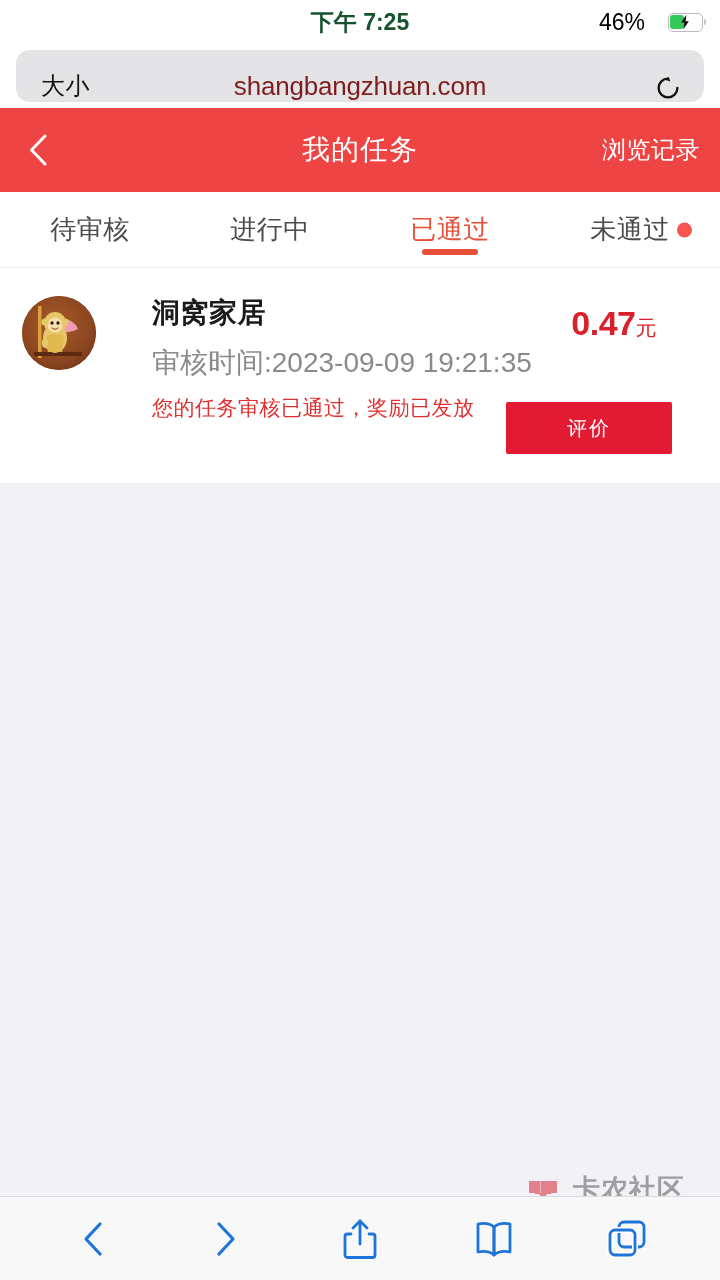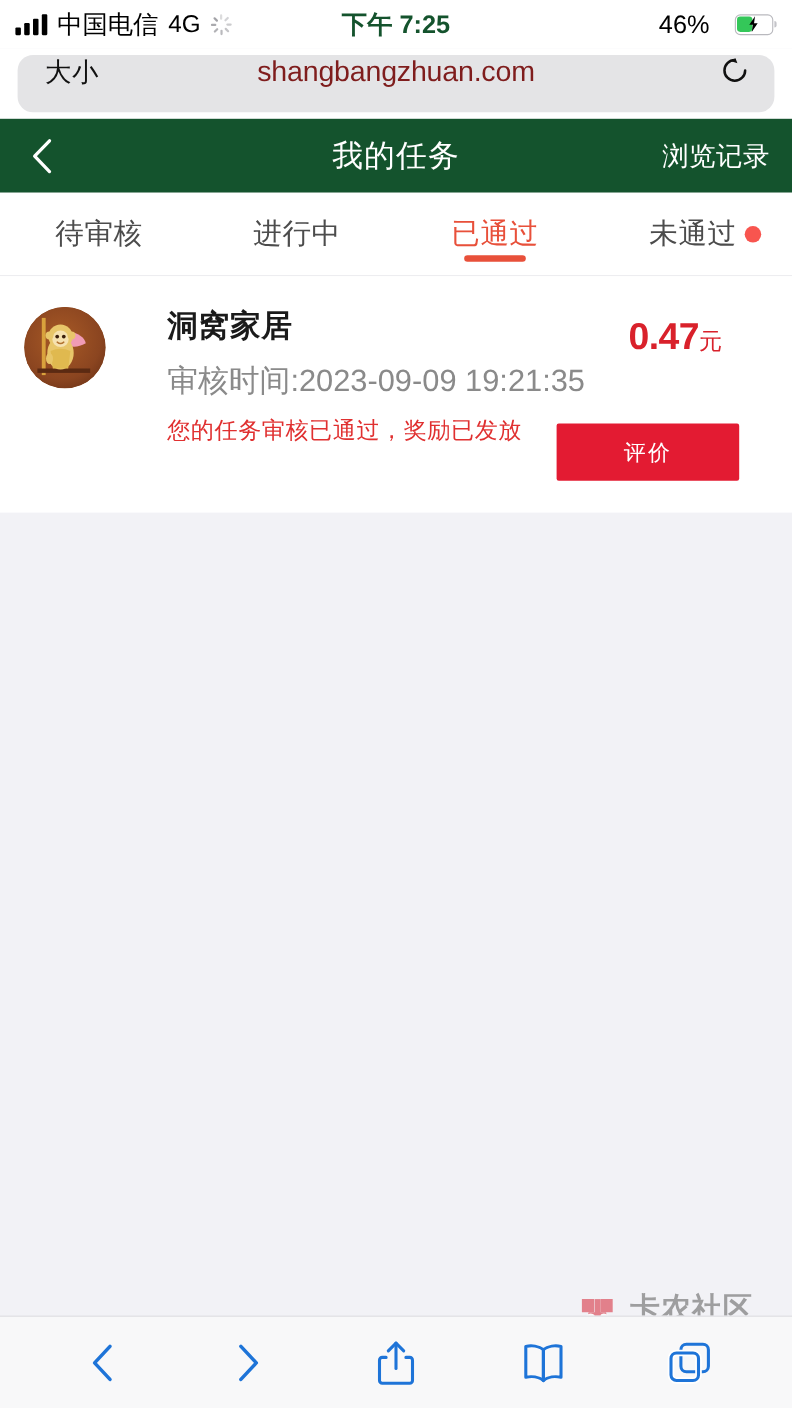--- a/index.html
+++ b/index.html
@@ -49,32 +49,32 @@
   .batt-cap{
     position:absolute; right:0; top:6.5px; width:2.4px; height:6px;
     background:#c4c4c9; border-radius:0 2px 2px 0;
   }
   .bolt{ position:absolute; left:9px; top:1.5px; width:16px; height:16px;}
 
   
   .urlbar-wrap{ height:64px; background:#ffffff; padding:0 16px; display:flex; align-items:center;}
   .urlbar{
     position:relative; width:100%; height:52px; background:#E4E4E6;
-    border-radius:14px; display:flex; align-items:flex-start;
+    border-radius:14px; display:flex; align-items:flex-end;
   }
   .aa-btn{ position:absolute; left:25px; font-size:24px; color:#111; letter-spacing:0.5px;}
   .url-text{
     width:100%; text-align:center; font-size:26px; color:#7f1d1d;
     letter-spacing:-0.2px;
   }
   .reload-btn{ position:absolute; right:22px; width:28px; height:28px; }
 
   
   .app-header{
-    position:relative; height:67px; background:#14532d;
+    position:relative; height:84px; background:#ef4444;
     display:flex; align-items:center;
   }
   .back-chevron{ position:absolute; left:26px; width:26px; height:34px;}
   .app-title{
     width:100%; text-align:center; color:#fff; font-size:28px; font-weight:500;
     letter-spacing:1px;
   }
   .history-link{
     position:absolute; right:20px; color:#fff; font-size:24px; letter-spacing:0.5px;
   }
@@ -145,40 +145,20 @@
     padding:0 26px;
   }
   .tb-btn{ width:62px; height:62px; display:flex; align-items:center; justify-content:center;}
 </style>
 </head>
 <body>
 
 <div class="phone">
 
   <div class="statusbar">
-    <div class="sb-left">
-      <span class="bars">
-        <i></i>
-          <i></i>
-          <i></i>
-          <i></i>
-      </span>
-      <span class="carrier">中国电信</span>
-      <span class="net">4G</span>
-      <span class="spinner" id="spinner">
-          <i style="transform: rotate(0deg); opacity: 0.35;"></i>
-          <i style="transform: rotate(45deg); opacity: 0.43;"></i>
-          <i style="transform: rotate(90deg); opacity: 0.51;"></i>
-          <i style="transform: rotate(135deg); opacity: 0.59;"></i>
-          <i style="transform: rotate(180deg); opacity: 0.68;"></i>
-          <i style="transform: rotate(225deg); opacity: 0.76;"></i>
-          <i style="transform: rotate(270deg); opacity: 0.84;"></i>
-          <i style="transform: rotate(315deg); opacity: 0.92;"></i>
-        </span>
-    </div>
     <div class="sb-center">下午 7:25</div>
     <div class="sb-right">
       <span class="batt-pct">46%</span>
       <span class="battery">
         <span class="batt-body"></span>
         <span class="batt-fill" id="battfill" style="width: 14.076px;"></span>
         <span class="batt-cap"></span>
         <svg class="bolt" viewBox="0 0 16 16">
           <path d="M9.4 0.8 L4.2 8.6 H7.4 L6.4 15.2 L11.8 7.2 H8.5 Z" fill="#000"></path>
         </svg>

